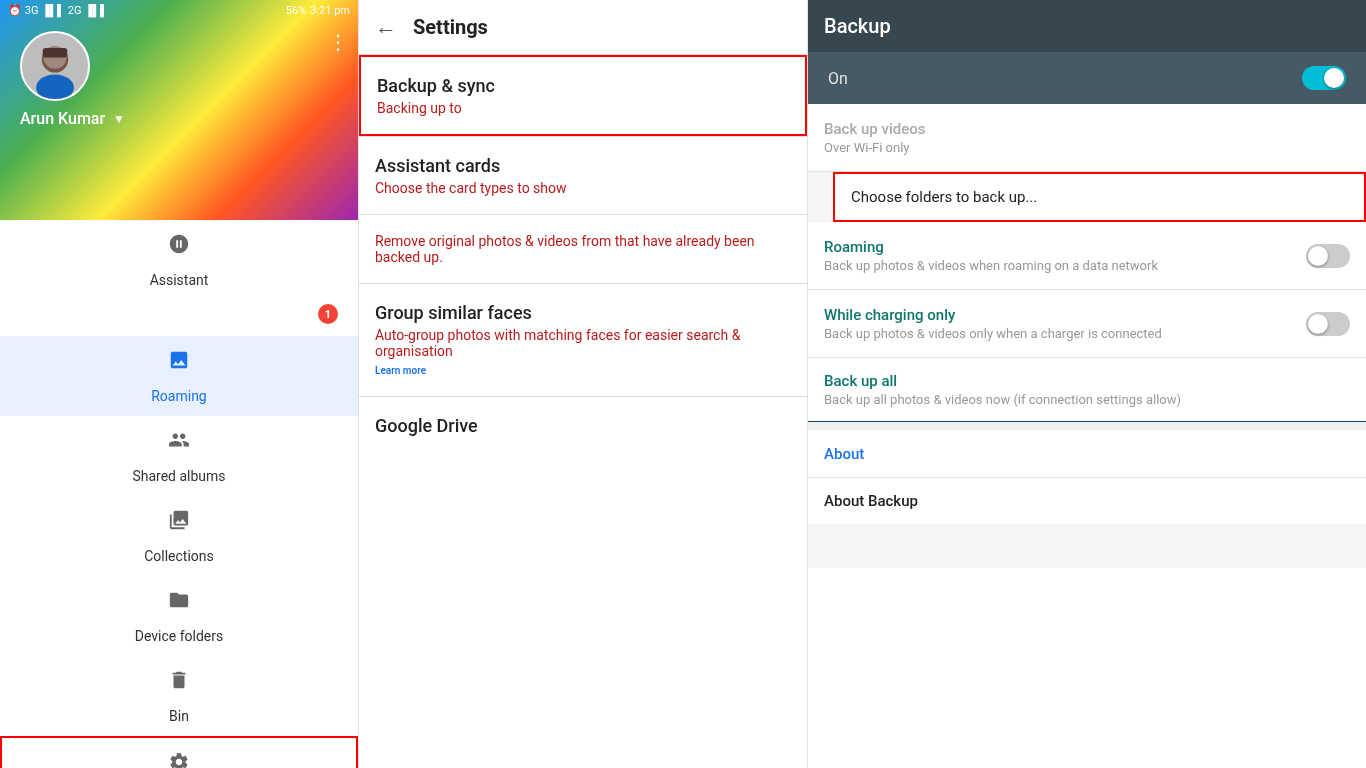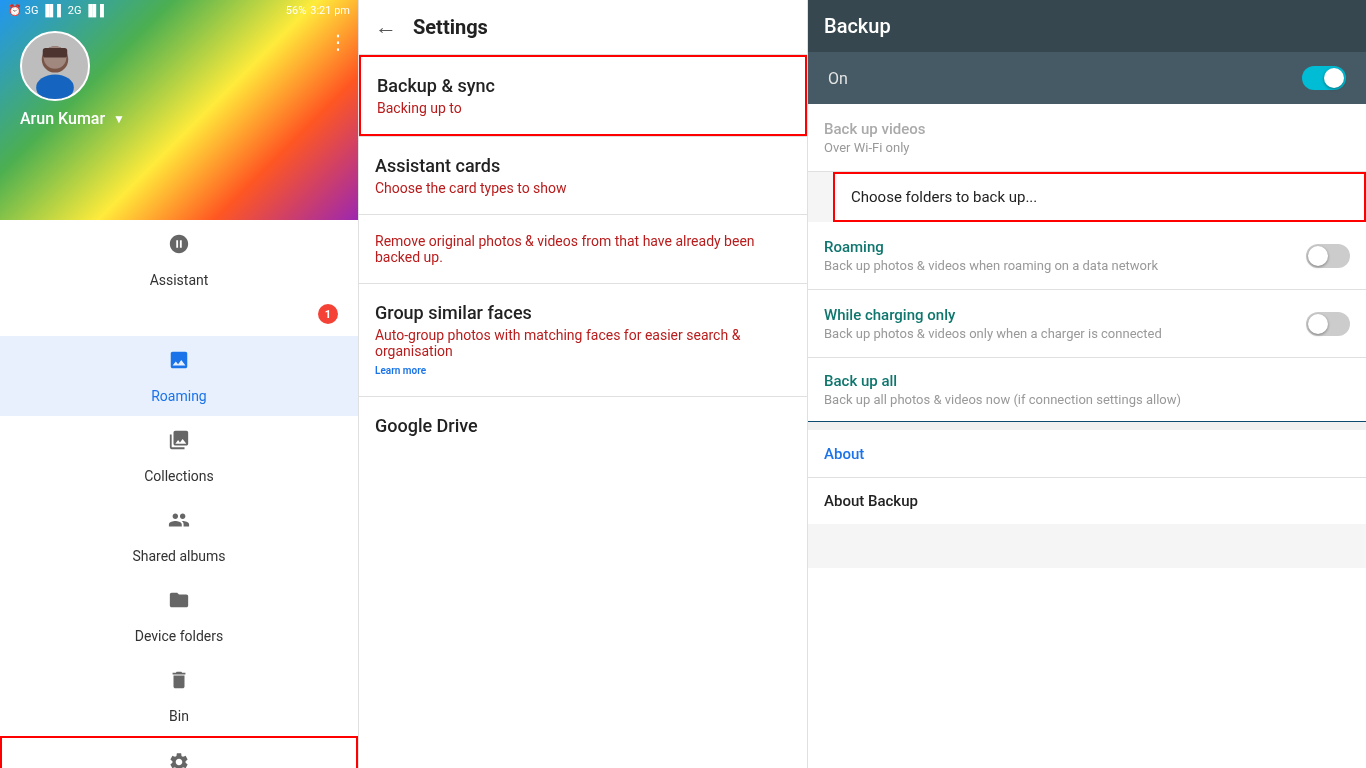--- a/index.html
+++ b/index.html
@@ -343,33 +343,33 @@
         <svg width="22" height="22" viewBox="0 0 24 24" fill="#1a73e8">
             <path d="M21 19V5c0-1.1-.9-2-2-2H5c-1.1 0-2 .9-2 2v14c0 1.1.9 2 2 2h14c1.1 0 2-.9 2-2zM8.5 13.5l2.5 3.01L14.5 12l4.5 6H5l3.5-4.5z"></path>
           </svg>
       </span>
       <span class="sidebar-label blue">Roaming</span>
     </div>
 
     <div class="sidebar-item">
       <span class="sidebar-icon">
         <svg width="22" height="22" viewBox="0 0 24 24" fill="#666">
+            <path d="M16 11c1.66 0 2.99-1.34 2.99-3S17.66 5 16 5c-1.66 0-3 1.34-3 3s1.34 3 3 3zm-8 0c1.66 0 2.99-1.34 2.99-3S9.66 5 8 5C6.34 5 5 6.34 5 8s1.34 3 3 3zm0 2c-2.33 0-7 1.17-7 3.5V19h14v-2.5c0-2.33-4.67-3.5-7-3.5zm8 0c-.29 0-.62.02-.97.05 1.16.84 1.97 1.97 1.97 3.45V19h6v-2.5c0-2.33-4.67-3.5-7-3.5z"></path>
+          </svg>
+      </span>
+      <span class="sidebar-label">Shared albums</span>
+    </div>
+
+    <div class="sidebar-item">
+      <span class="sidebar-icon">
+        <svg width="22" height="22" viewBox="0 0 24 24" fill="#666">
             <path d="M22 16V4c0-1.1-.9-2-2-2H8c-1.1 0-2 .9-2 2v12c0 1.1.9 2 2 2h12c1.1 0 2-.9 2-2zm-11-4l2.03 2.71L16 11l4 5H8l3-4zM2 6v14c0 1.1.9 2 2 2h14v-2H4V6H2z"></path>
           </svg>
       </span>
       <span class="sidebar-label">Collections</span>
-    </div>
-
-    <div class="sidebar-item">
-      <span class="sidebar-icon">
-        <svg width="22" height="22" viewBox="0 0 24 24" fill="#666">
-            <path d="M16 11c1.66 0 2.99-1.34 2.99-3S17.66 5 16 5c-1.66 0-3 1.34-3 3s1.34 3 3 3zm-8 0c1.66 0 2.99-1.34 2.99-3S9.66 5 8 5C6.34 5 5 6.34 5 8s1.34 3 3 3zm0 2c-2.33 0-7 1.17-7 3.5V19h14v-2.5c0-2.33-4.67-3.5-7-3.5zm8 0c-.29 0-.62.02-.97.05 1.16.84 1.97 1.97 1.97 3.45V19h6v-2.5c0-2.33-4.67-3.5-7-3.5z"></path>
-          </svg>
-      </span>
-      <span class="sidebar-label">Shared albums</span>
     </div>
 
     <div class="sidebar-item">
       <span class="sidebar-icon">
         <svg width="22" height="22" viewBox="0 0 24 24" fill="#666">
             <path d="M20 6h-8l-2-2H4c-1.1 0-1.99.9-1.99 2L2 18c0 1.1.9 2 2 2h16c1.1 0 2-.9 2-2V8c0-1.1-.9-2-2-2z"></path>
           </svg>
       </span>
       <span class="sidebar-label">Device folders</span>
     </div>

